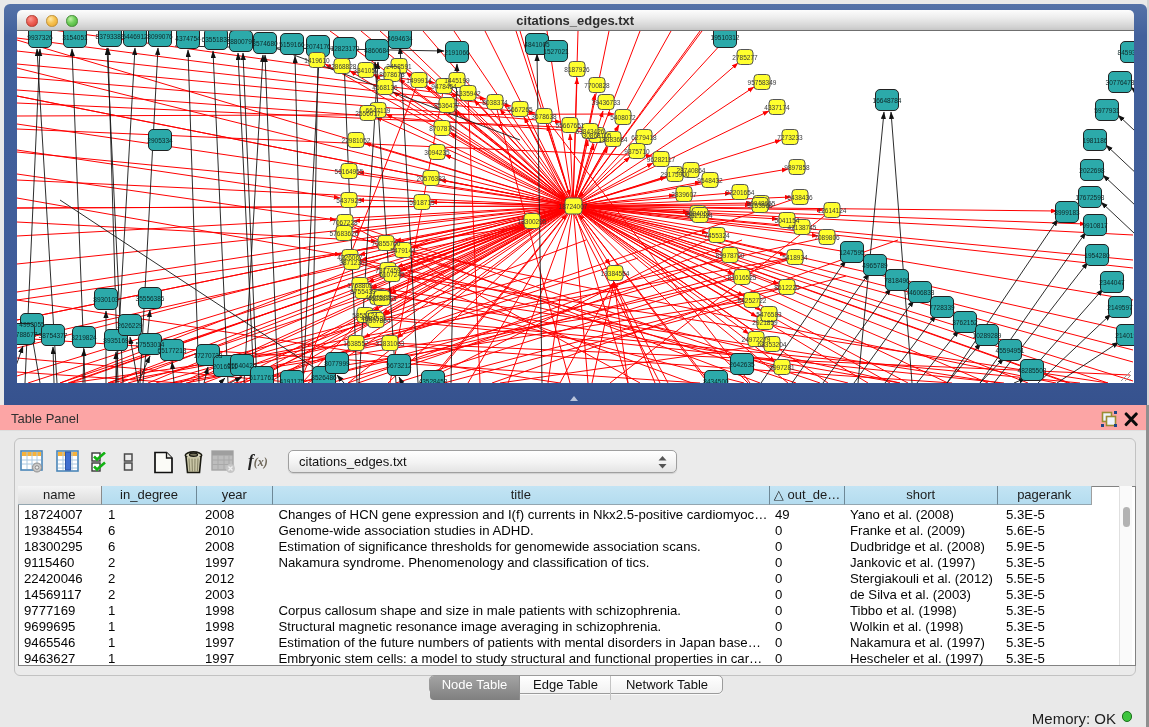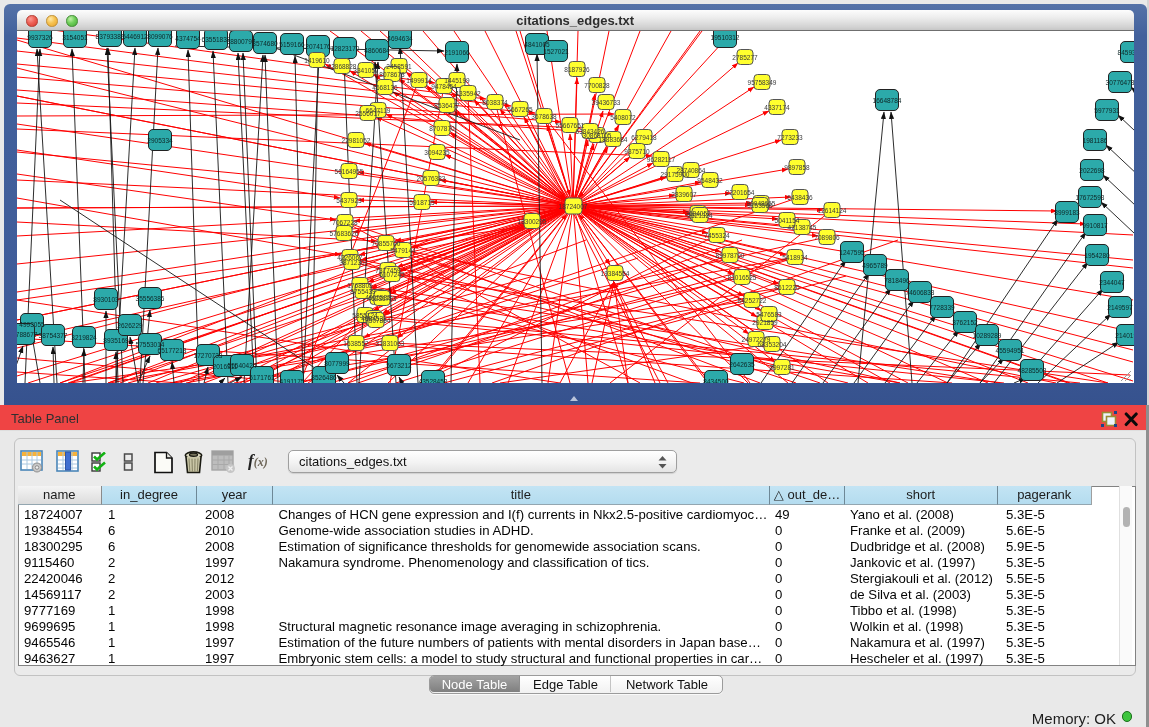--- a/index.html
+++ b/index.html
@@ -8,40 +8,40 @@
 
 #frame{position:absolute;left:4px;top:4px;width:1142.5px;height:400.5px;
  background:linear-gradient(#5572a8,#42619c 8%,#3f5c99 75%,#36528e);border-radius:6px 6px 0 0}
 #titlebar{position:absolute;left:13px;top:5.5px;width:1116.5px;height:21.5px;
  border-radius:5px 5px 0 0;background:linear-gradient(#fdfdfd,#ececec 40%,#d2d2d2 85%,#c6c6c6);
  border-bottom:1px solid #6f6f6f}
 .light{position:absolute;top:5.8px;width:11.5px;height:11.5px;border-radius:50%}
 #ttext{position:absolute;left:0;right:0;top:3px;text-align:center;font-size:13px;font-weight:700;color:#2d2d2d;letter-spacing:0}
 #netview{position:absolute;left:13px;top:27px;width:1116.5px;height:352px;background:#fff;overflow:hidden}
 
-#tpbar{position:absolute;left:0;top:405px;width:1149px;height:26px;background:#ef4444;border-bottom:1px solid #dedede}
+#tpbar{position:absolute;left:0;top:405px;width:1149px;height:26px;background:#fca5a5;border-bottom:1px solid #dedede}
 #tpbar .t{position:absolute;left:11px;top:6px;font-size:13px;color:#303030}
 #panel{position:absolute;left:14px;top:438px;width:1121.5px;height:238px;background:#ebebeb;
  border:1px solid #c2c2c2;border-radius:6px}
 #combo{position:absolute;left:288px;top:449.5px;width:389px;height:23px;border:1px solid #9f9f9f;border-radius:5px;
  background:linear-gradient(#ffffff,#f3f3f3 55%,#e4e4e4);box-shadow:0 1px 1px rgba(0,0,0,.12)}
 #combo .tx{position:absolute;left:10px;top:3.5px;font-size:13px;color:#111}
 
 #tbl{position:absolute;left:17.5px;top:485.5px;width:1118px;height:180px;background:#fff;border:1px solid #828282}
 .hcell{position:absolute;top:486px;height:19px;background:linear-gradient(#c3e4f4,#b4dcef);border-right:1px solid #6e8896;border-bottom:1px solid #93a6b0;
  font-size:13px;color:#1c1c1c;text-align:center;line-height:18px}
 .trow{position:absolute;left:17.5px;width:1100px;height:16px;font-size:13.2px;color:#050505}
 .trow span{position:absolute;top:1px;white-space:nowrap;overflow:hidden}
 
 #sbar{position:absolute;left:1119px;top:486px;width:12.5px;height:179px;background:#fafafa;border-left:1px solid #e0e0e0}
 #thumb{position:absolute;left:2.5px;top:21px;width:7px;height:20px;border-radius:4px;background:#b3b3b3}
 
 #tabs{position:absolute;left:429px;top:674.5px;width:294px;height:19px;border:1px solid #9b9b9b;border-radius:5px;
  background:linear-gradient(#ffffff,#f1f1f1);box-shadow:0 1px 0 rgba(255,255,255,.7)}
-.seg{position:absolute;top:0;height:16px;font-size:13px;line-height:17px;text-align:center;color:#111}
+.seg{position:absolute;top:0;height:24px;font-size:13px;line-height:17px;text-align:center;color:#111}
 #seg1{left:0;width:90px;background:linear-gradient(#a3a3a3,#7f7f7f);color:#fff;border-radius:4px 0 0 4px;border-right:1px solid #8d8d8d}
 #seg2{left:91px;width:90px;border-right:1px solid #c4c4c4}
 #seg3{left:181px;width:112px}
 #mem{position:absolute;right:33px;top:710px;font-size:15px;color:#1d1d1d}
 #memdot{position:absolute;left:1121.5px;top:711px;width:10.5px;height:10.5px;border-radius:50%;background:#3dc53d;border:1px solid #1d6f1d}
 #rstrip{position:absolute;left:1145.5px;top:405px;width:3.5px;height:322px;background:#8f8f8f}
 #rstrip2{position:absolute;left:1146.5px;top:0;width:2.5px;height:405px;background:#d5d5d5}
 #divarrow{position:absolute;left:570px;top:396px;width:0;height:0;border-left:4px solid transparent;border-right:4px solid transparent;border-bottom:5px solid #b9c4da}
 </style></head>
 <body>
@@ -809,20 +809,21 @@
     <span style="left:90.5px">2</span>
     <span style="left:187.5px">2003</span>
     <span style="left:757.5px">0</span>
     <span style="left:832.5px">de Silva et al. (2003)</span>
     <span style="left:988.5px">5.3E‑5</span>
   </div>
 <div class="trow" style="top:601.5px">
 <span style="left:6.5px">9777169</span>
     <span style="left:90.5px">1</span>
     <span style="left:187.5px">1998</span>
+    <span style="left:261px;width:492px">Corpus callosum shape and size in male patients with schizophrenia.</span>
     <span style="left:757.5px">0</span>
     <span style="left:832.5px">Tibbo et al. (1998)</span>
     <span style="left:988.5px">5.3E‑5</span>
   </div>
 <div class="trow" style="top:617.5px">
 <span style="left:6.5px">9699695</span>
     <span style="left:90.5px">1</span>
     <span style="left:187.5px">1998</span>
     <span style="left:261px;width:492px">Structural magnetic resonance image averaging in schizophrenia.</span>
     <span style="left:757.5px">0</span>

